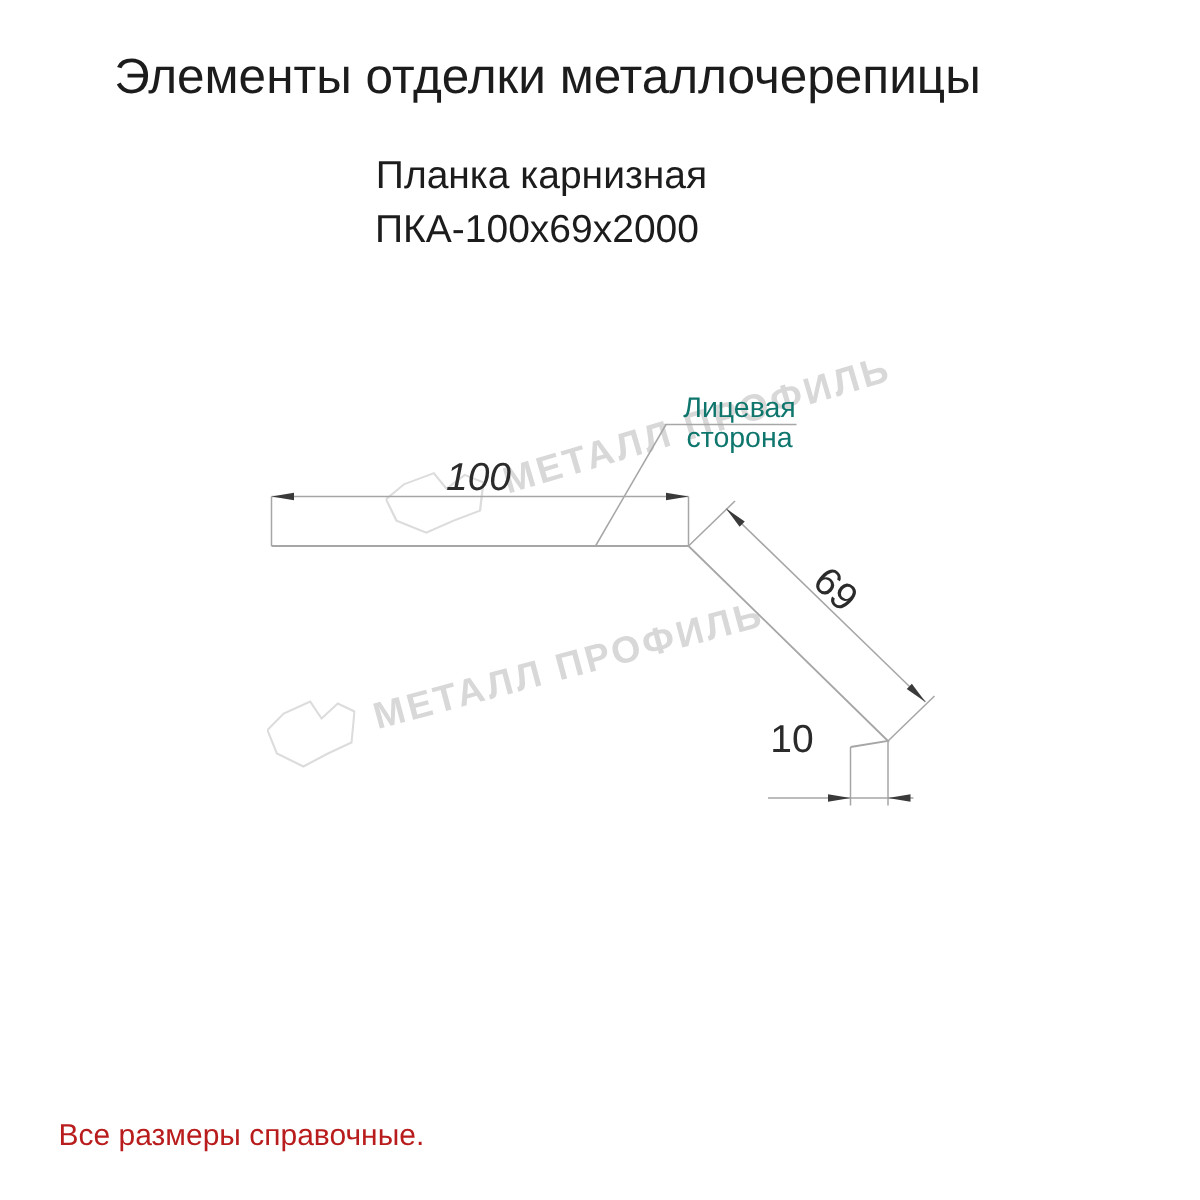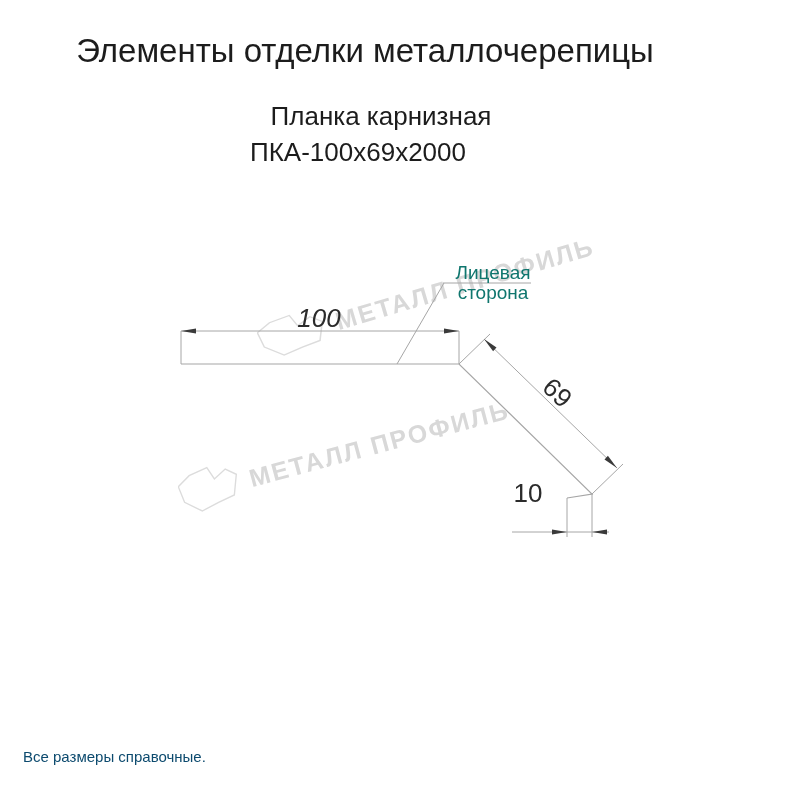--- a/index.html
+++ b/index.html
@@ -23,21 +23,20 @@
     transform: translateX(-50%);
     font-size: 33px;
     white-space: nowrap;
     color: #1c1c1c;
   }
   .product-name {
     top: 101px; left: 361px;
     transform: translateX(-50%);
     font-size: 26px;
     white-space: nowrap;
-    margin-left: 20px;
   }
   .product-code {
     top: 137px; left: 358px;
     transform: translateX(-50%);
     font-size: 26px;
     white-space: nowrap;
   }
 
   
   .watermark-text {
@@ -82,24 +81,24 @@
     width: 100px;
     text-align: center;
     font-size: 19px;
     line-height: 20px;
     color: #0f766e;
     z-index: 3;
   }
 
   
   .footer-notes {
-    left: 23px; top: 747px;
-    font-size: 15px;
+    left: 39px; top: 747px;
+    font-size: 20px;
     line-height: 20px;
-    color: #0c4a6e;
+    color: #b91c1c;
     z-index: 3;
   }
 </style>
 </head>
 <body>
 
 <svg class="abs wm-logo" style="left:257px; top:313px;" width="66" height="43" viewBox="0 0 60 47" preserveAspectRatio="none">
   <polygon points="0.3,21.7 11.3,10.7 29.3,2.7 37,14 48,4 59.3,9.3 57.3,30 41.3,37.3 24.7,46 6.7,37.3" fill="none" stroke="#dcdcdc" stroke-width="1.4"></polygon>
 </svg>
 <div class="abs watermark-text wm-upper">МЕТАЛЛ ПРОФИЛЬ</div>

